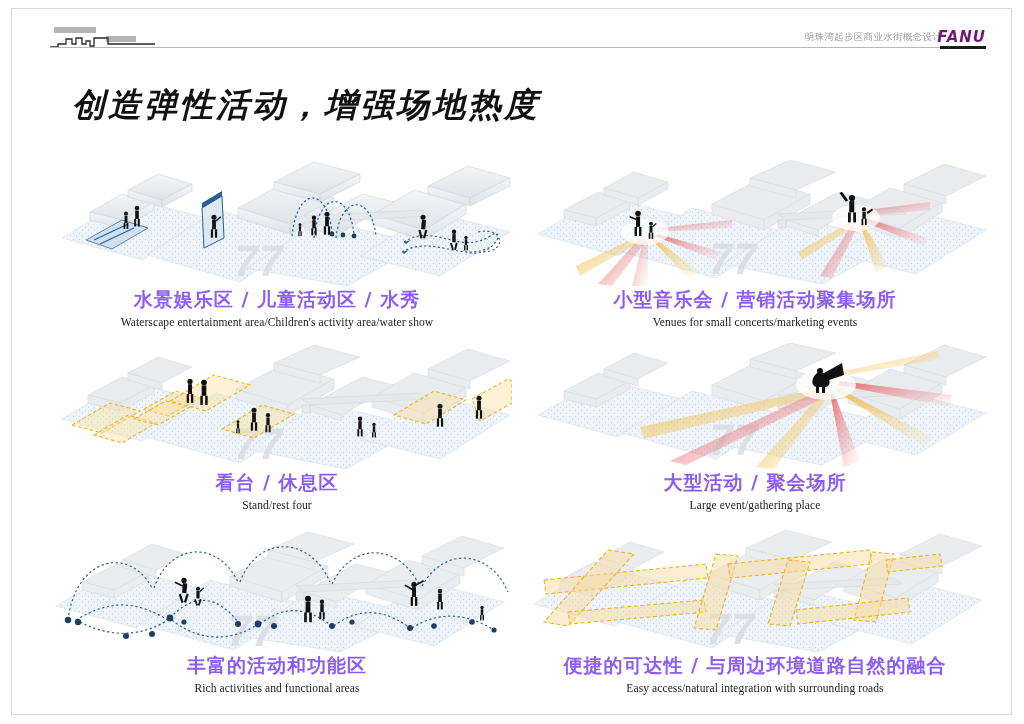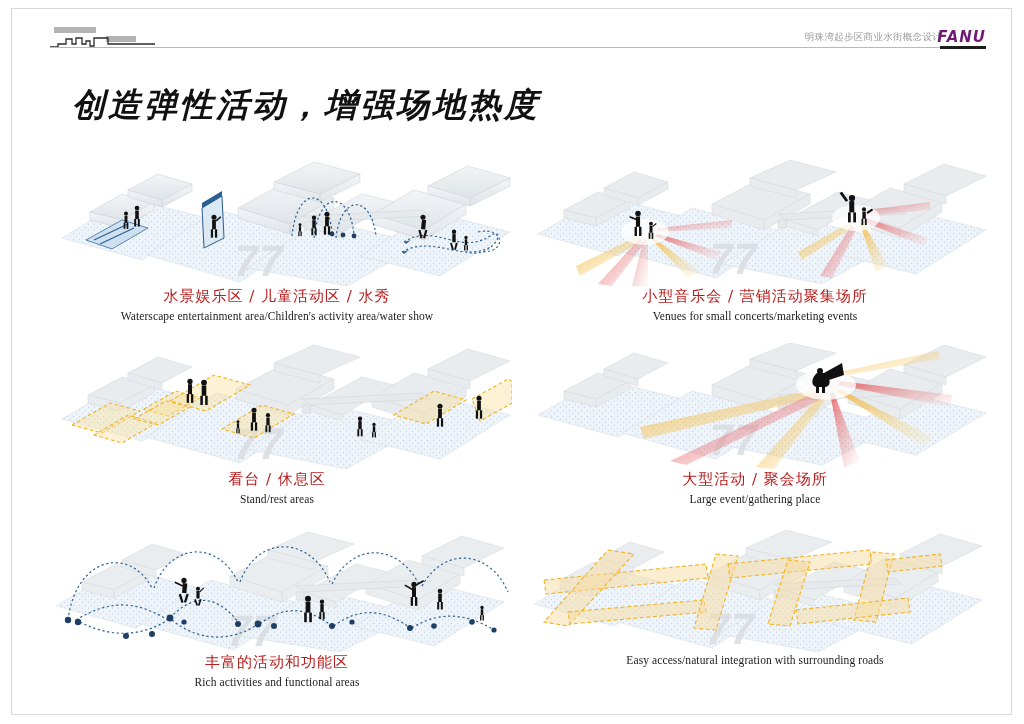--- a/index.html
+++ b/index.html
@@ -154,24 +154,24 @@
 
   .caption {
     position: absolute;
     left: 0;
     top: 126px;
     width: 470px;
     text-align: center;
   }
   .caption-cn {
     font-family: "DejaVu Serif", serif;
-    font-weight: normal;
-    font-size: 15px;
+    font-weight: bold;
+    font-size: 19px;
     letter-spacing: 1px;
-    color: #b91c1c;
+    color: #8b5cf6;
     line-height: 1.45;
   }
   .caption-en {
     font-family: Liberation Serif, serif;
     font-size: 11.5px;
     letter-spacing: 0.1px;
     color: #1b1b1b;
     line-height: 1.4;
   }
 </style>
@@ -557,21 +557,21 @@
             <circle cx="0" cy="-16" r="2.4"></circle>
               <rect x="-1.8" y="-13.5" width="3.6" height="9"></rect>
             <rect x="-3" y="-4.5" width="2.1" height="8"></rect>
               <rect x="0.9" y="-4.5" width="2.1" height="8"></rect>
           </g>
         </g>
       </svg>
     </div>
     <div class="caption">
       <div class="caption-cn">看台 / 休息区</div>
-      <div class="caption-en">Stand/rest areas</div>
+      <div class="caption-en">Stand/rest four</div>
     </div>
   </div>
 
   <div class="cell cell-c1 cell-r1">
     <div class="figure">
       <svg width="470" height="126" viewBox="0 0 470 126">
         <defs>
           <pattern id="wsp4" width="6" height="6" patternUnits="userSpaceOnUse">
             <rect width="6" height="6" fill="#eef4f9"></rect>
             <circle cx="1.5" cy="1.5" r="0.7" fill="#bcd4e6"></circle>
@@ -830,17 +830,18 @@
 
           <polygon points="352,26 374,28 356,96 334,94"></polygon>
 
           <polygon points="276,84 388,72 390,86 278,98"></polygon>
 
           <polygon points="366,34 420,28 422,40 368,46"></polygon>
         </g>
       </svg>
     </div>
     <div class="caption">
+      <div class="caption-cn">便捷的可达性 / 与周边环境道路自然的融合</div>
       <div class="caption-en">Easy access/natural integration with surrounding roads</div>
     </div>
   </div>
 
 </div>
 
 </body></html>

